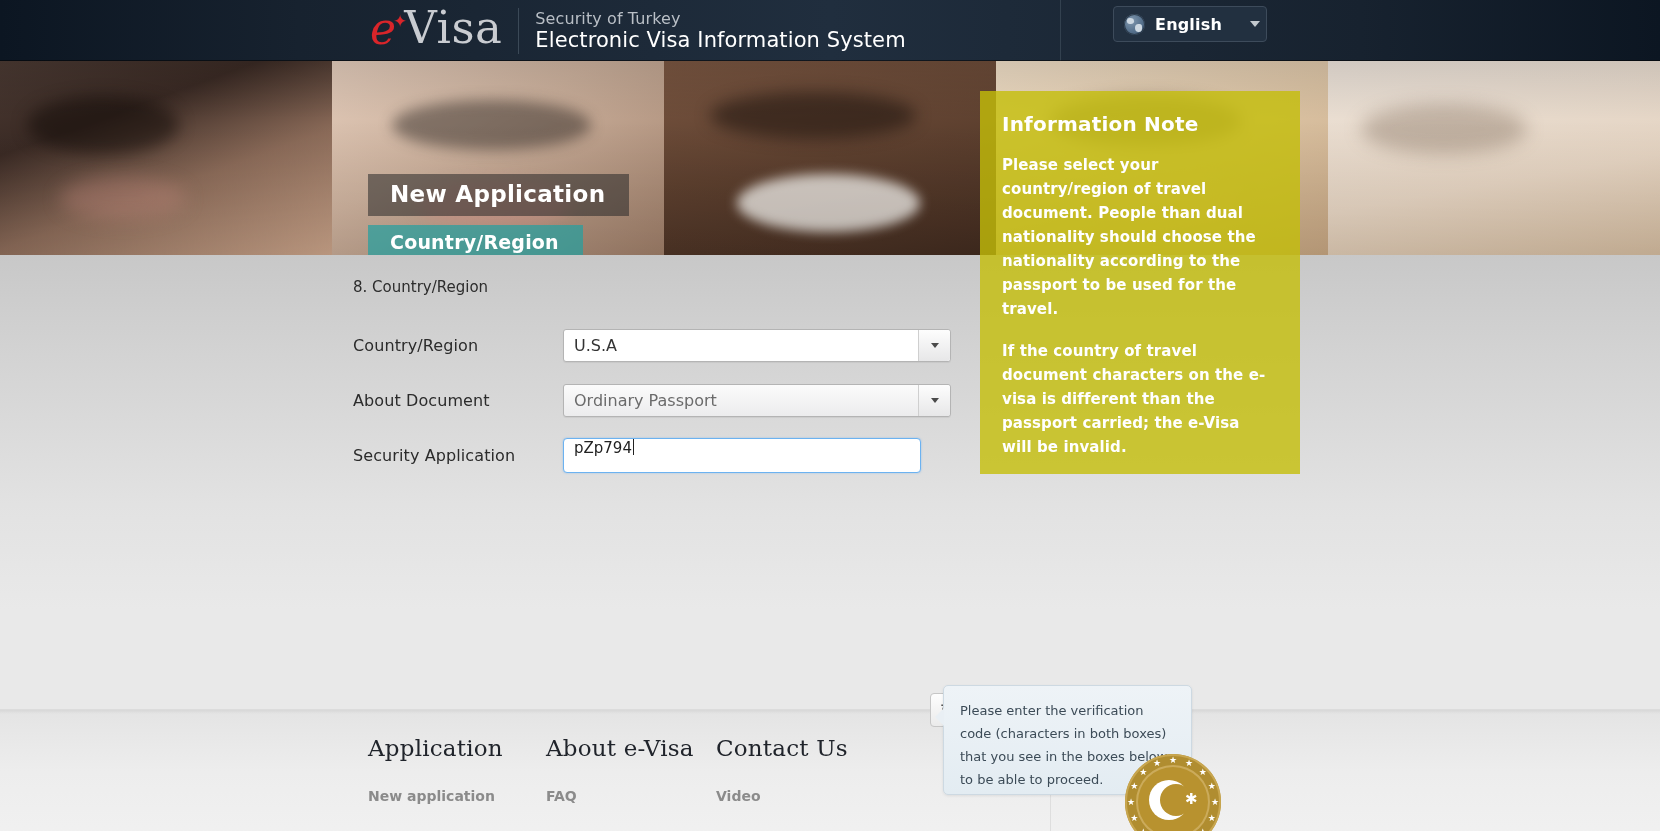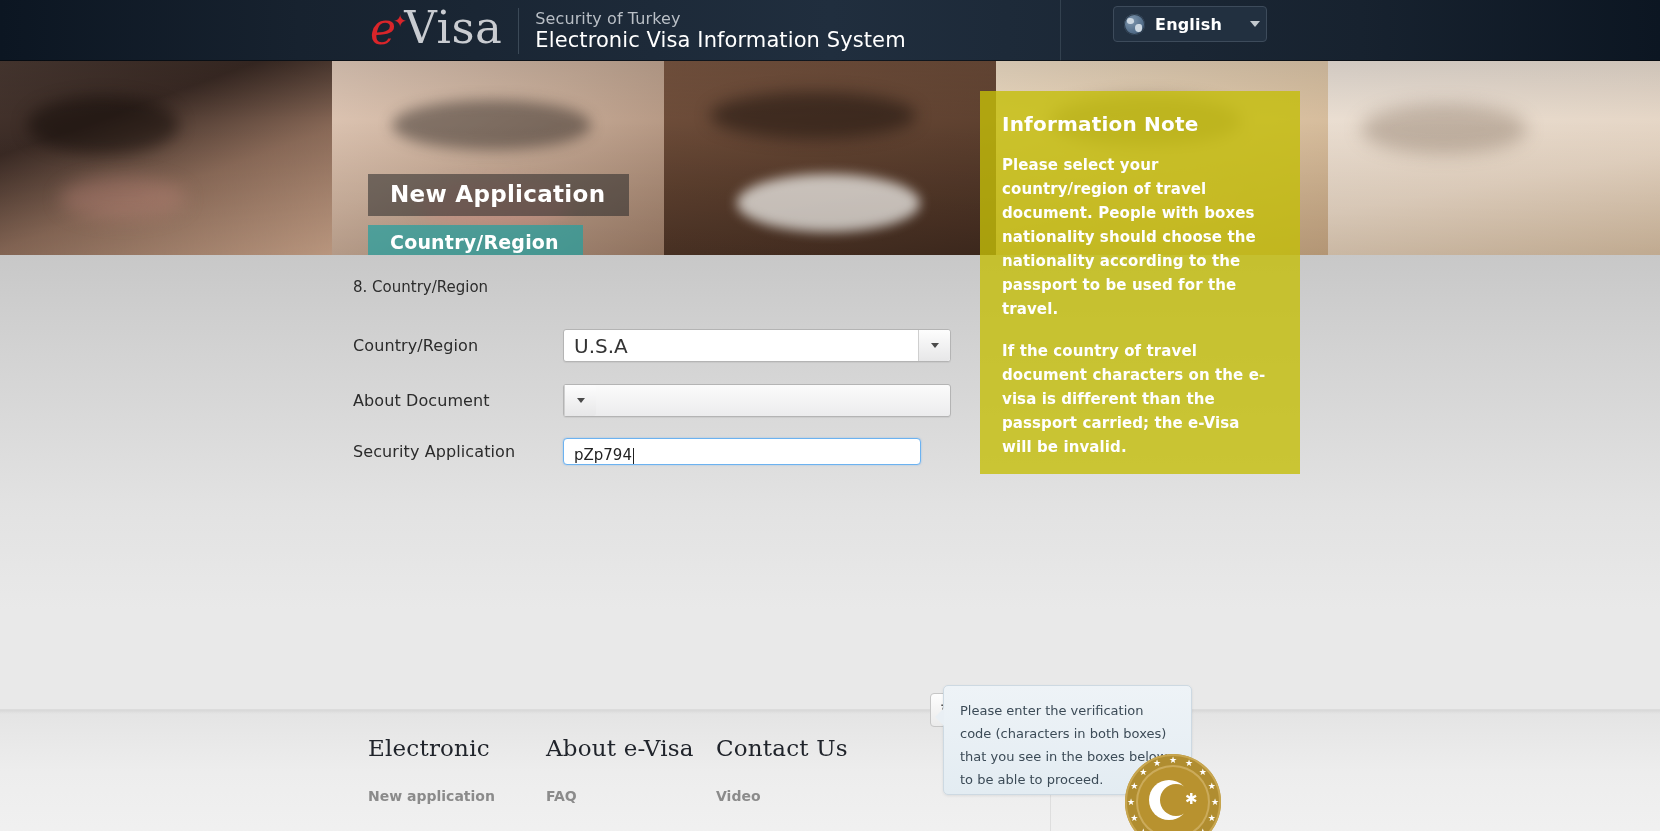--- a/index.html
+++ b/index.html
@@ -152,39 +152,39 @@
     position:relative; width:388px; height:33px;
     border:1px solid #b4b4b4; border-radius:3px;
     background:#fff; display:flex; align-items:center;
     box-shadow: 0 1px 1px rgba(0,0,0,.06);
     cursor:pointer;
   }
   .select-box.grey{
     background: linear-gradient(to bottom,#fbfbfb,#ececed);
   }
   .select-val{
-    padding-left:10px; font-size:20px; color:#333; flex:1;
+    padding-left:10px; font-size:16px; color:#333; flex:1;
     white-space:nowrap; overflow:hidden;
   }
   .select-val.muted{ color:#6b6b6b; }
   .select-arrow{
     width:32px; height:31px; border-left:1px solid #cfcfcf;
     background: linear-gradient(to bottom,#fdfdfd,#e7e7e8);
     border-radius:0 3px 3px 0;
     display:flex; align-items:center; justify-content:center;
   }
   .select-arrow i{
     width:0;height:0;border-left:4px solid transparent;border-right:4px solid transparent;
     border-top:5px solid #4a4a4a; display:block;
   }
 
   .text-input{
-    width:358px; height:27px;
+    width:358px; height:35px;
     border:1px solid #6cb2f0; border-radius:4px; background:#fff;
-    display:flex; align-items:flex-end; padding-left:10px;
+    display:flex; align-items:flex-start; padding-left:10px;
     box-shadow: 0 0 2px rgba(100,170,240,.6);
   }
   .text-input .val{ font-size:15px; color:#222; }
   .caret-bar{
     display:inline-block; width:1px; height:16px; background:#222; margin-left:1px;
   }
   .refresh-btn{
     position:absolute; left:930px; top:438px; width:34px; height:34px;
     border:1px solid #c6c6c6; border-radius:4px;
     background: linear-gradient(to bottom,#fdfdfd,#ebebeb);
@@ -335,41 +335,42 @@
         <div class="blob" style="left:10%;top:22%;width:50%;height:26%;background:rgba(90,70,50,.28);filter:blur(9px)"></div>
       </div>
   </div>
   <div class="hero-vign"></div>
   <div class="hero-title">New Application</div>
   <div class="hero-sub">Country/Region</div>
 </div>
 
 <div class="info-note">
   <h3>Information Note</h3>
-  <p>Please select your country/region of travel document. People with boxes nationality should choose the nationality according to the passport to be used for the travel.</p>
+  <p>Please select your country/region of travel document. People than dual nationality should choose the nationality according to the passport to be used for the travel.</p>
   <p>If the country of travel document characters on the e-visa is different than the passport carried; the e-Visa will be invalid.</p>
 
 </div>
 
 <div class="form-area">
   <div class="step-title">8. Country/Region</div>
 
   <div class="row r1">
     <div class="row-label">Country/Region</div>
     <div class="select-box">
       <span class="select-val">U.S.A</span>
       <span class="select-arrow">
           <i></i>
         </span>
     </div>
   </div>
 
   <div class="row r2">
     <div class="row-label">About Document</div>
     <div class="select-box grey">
+      <span class="select-val muted">Ordinary Passport</span>
       <span class="select-arrow">
           <i></i>
         </span>
     </div>
   </div>
 
   <div class="row r3">
     <div class="row-label">Security Application</div>
     <div class="text-input">
       <span class="val">pZp794</span>
@@ -389,21 +390,21 @@
   </div>
 
   <div class="tooltip">
     <p>Please enter the verification code (characters in both boxes) that you see in the boxes below to be able to proceed.</p>
   </div>
 
 </div>
 
 <div class="footer">
   <div class="fcol c1">
-    <h4>Electronic</h4>
+    <h4>Application</h4>
     <a href="#">New application</a>
   </div>
   <div class="fcol c2">
     <h4>About e-Visa</h4>
     <a href="#">FAQ</a>
   </div>
   <div class="fcol c3">
     <h4>Contact Us</h4>
     <a href="#">Video</a>
   </div>

